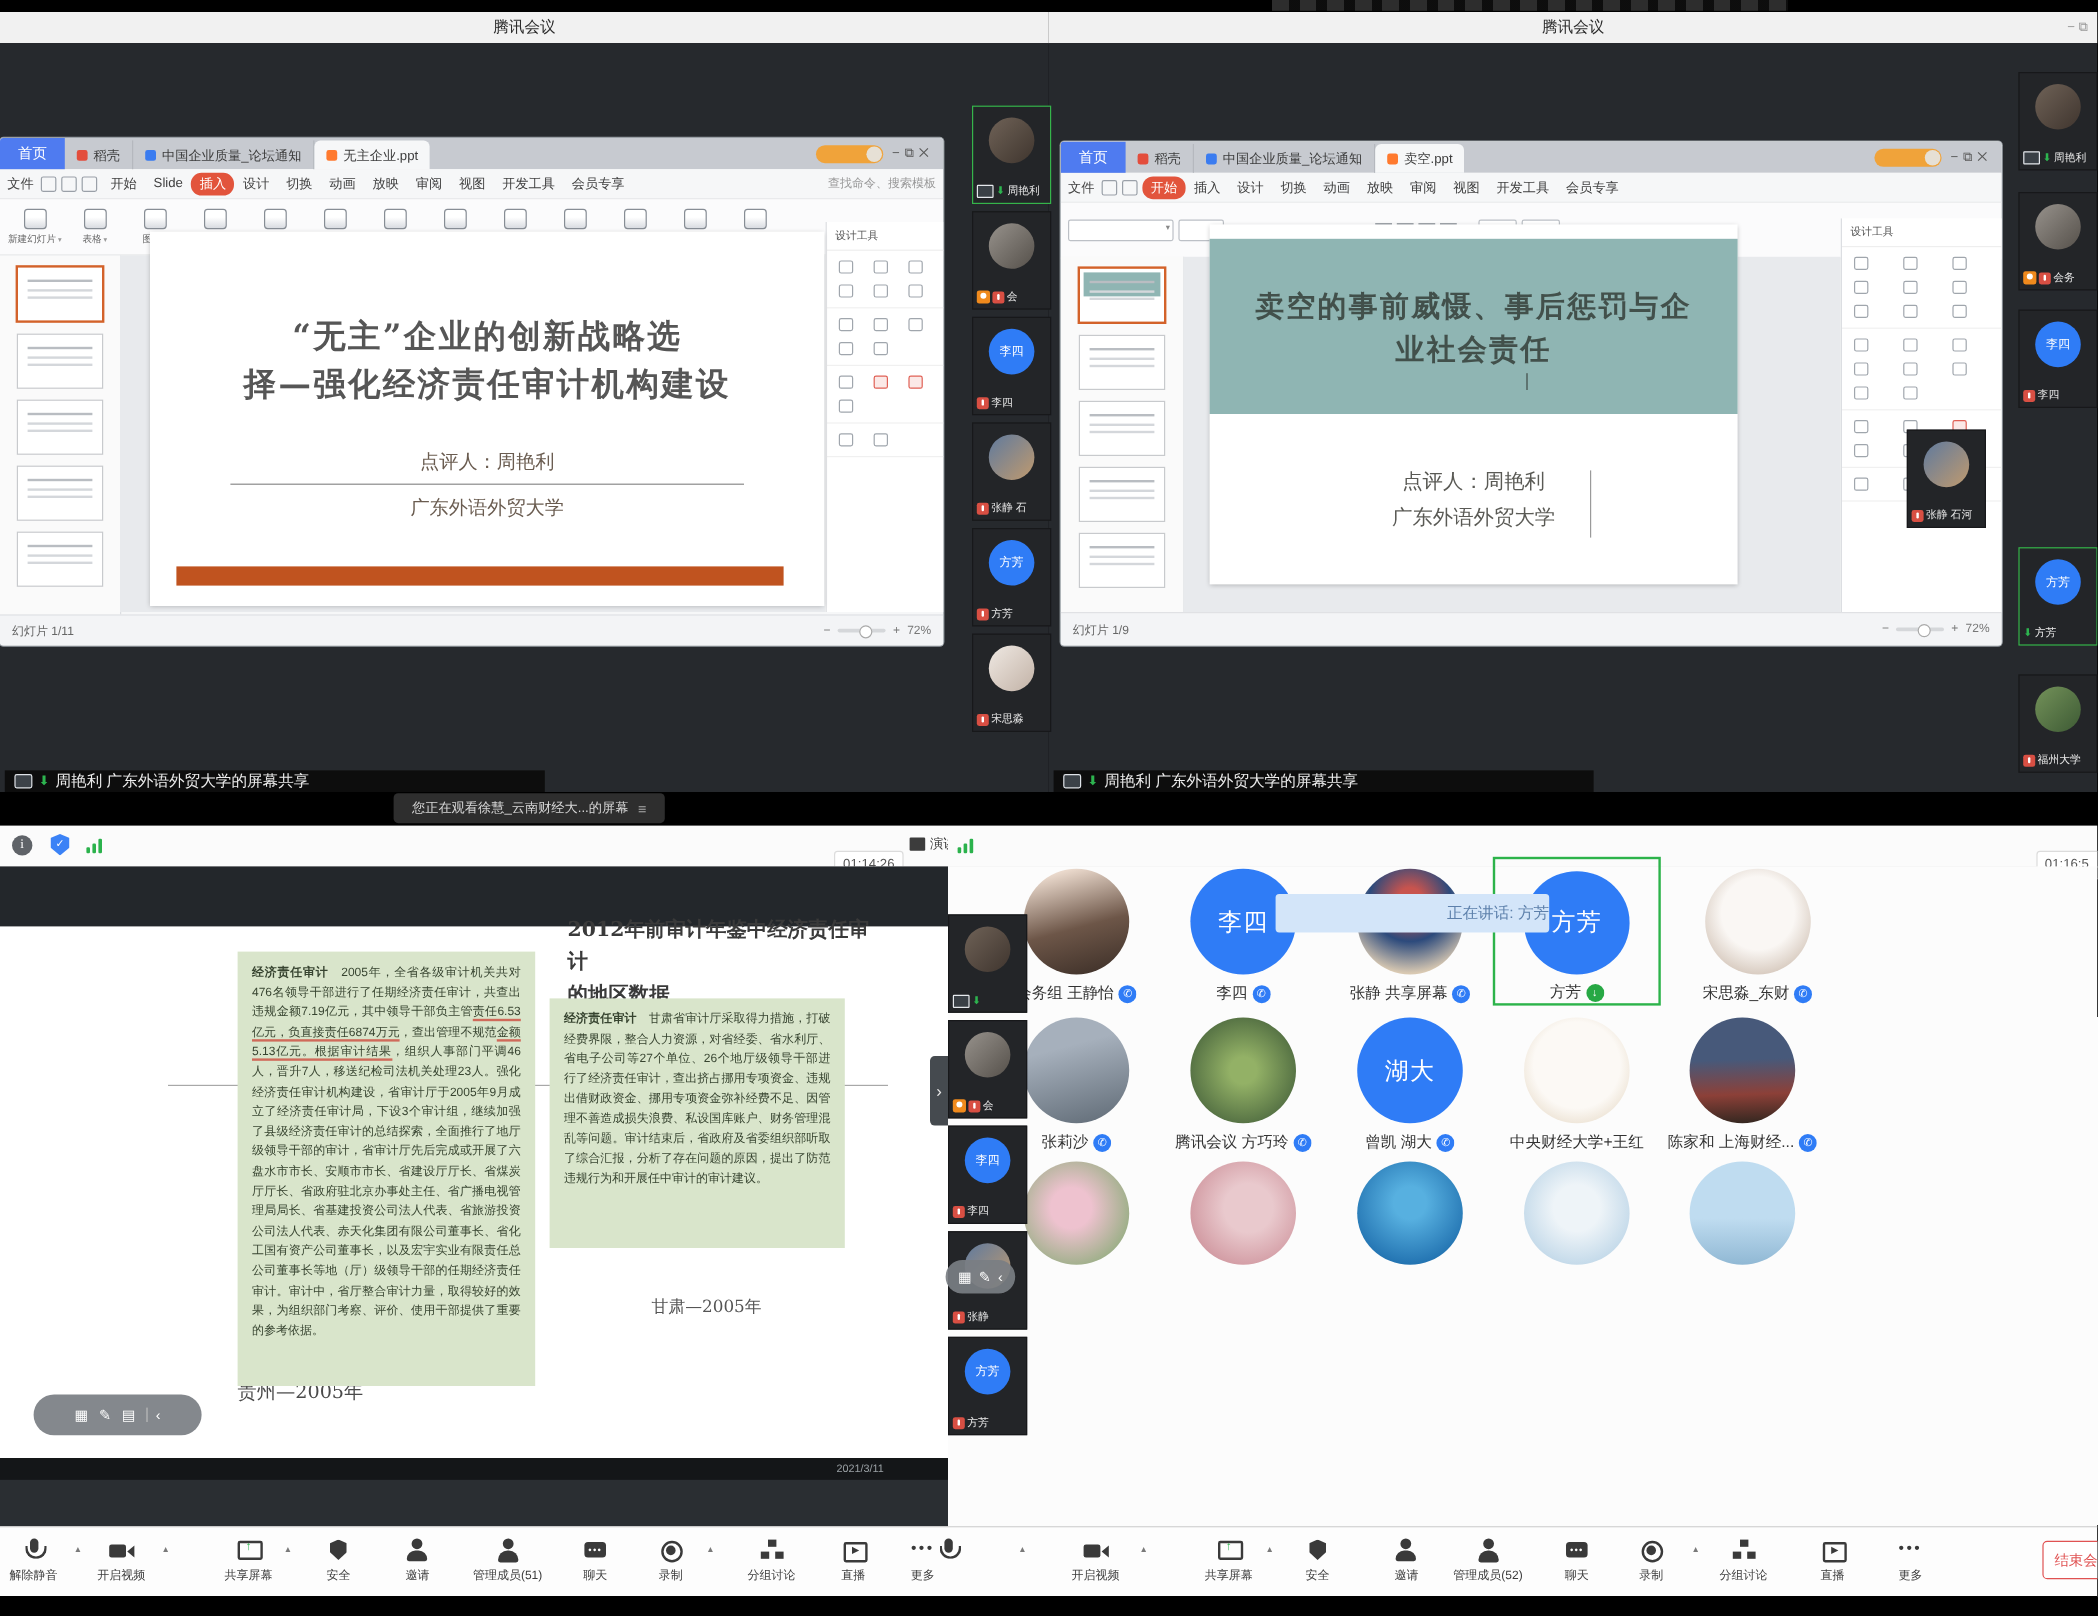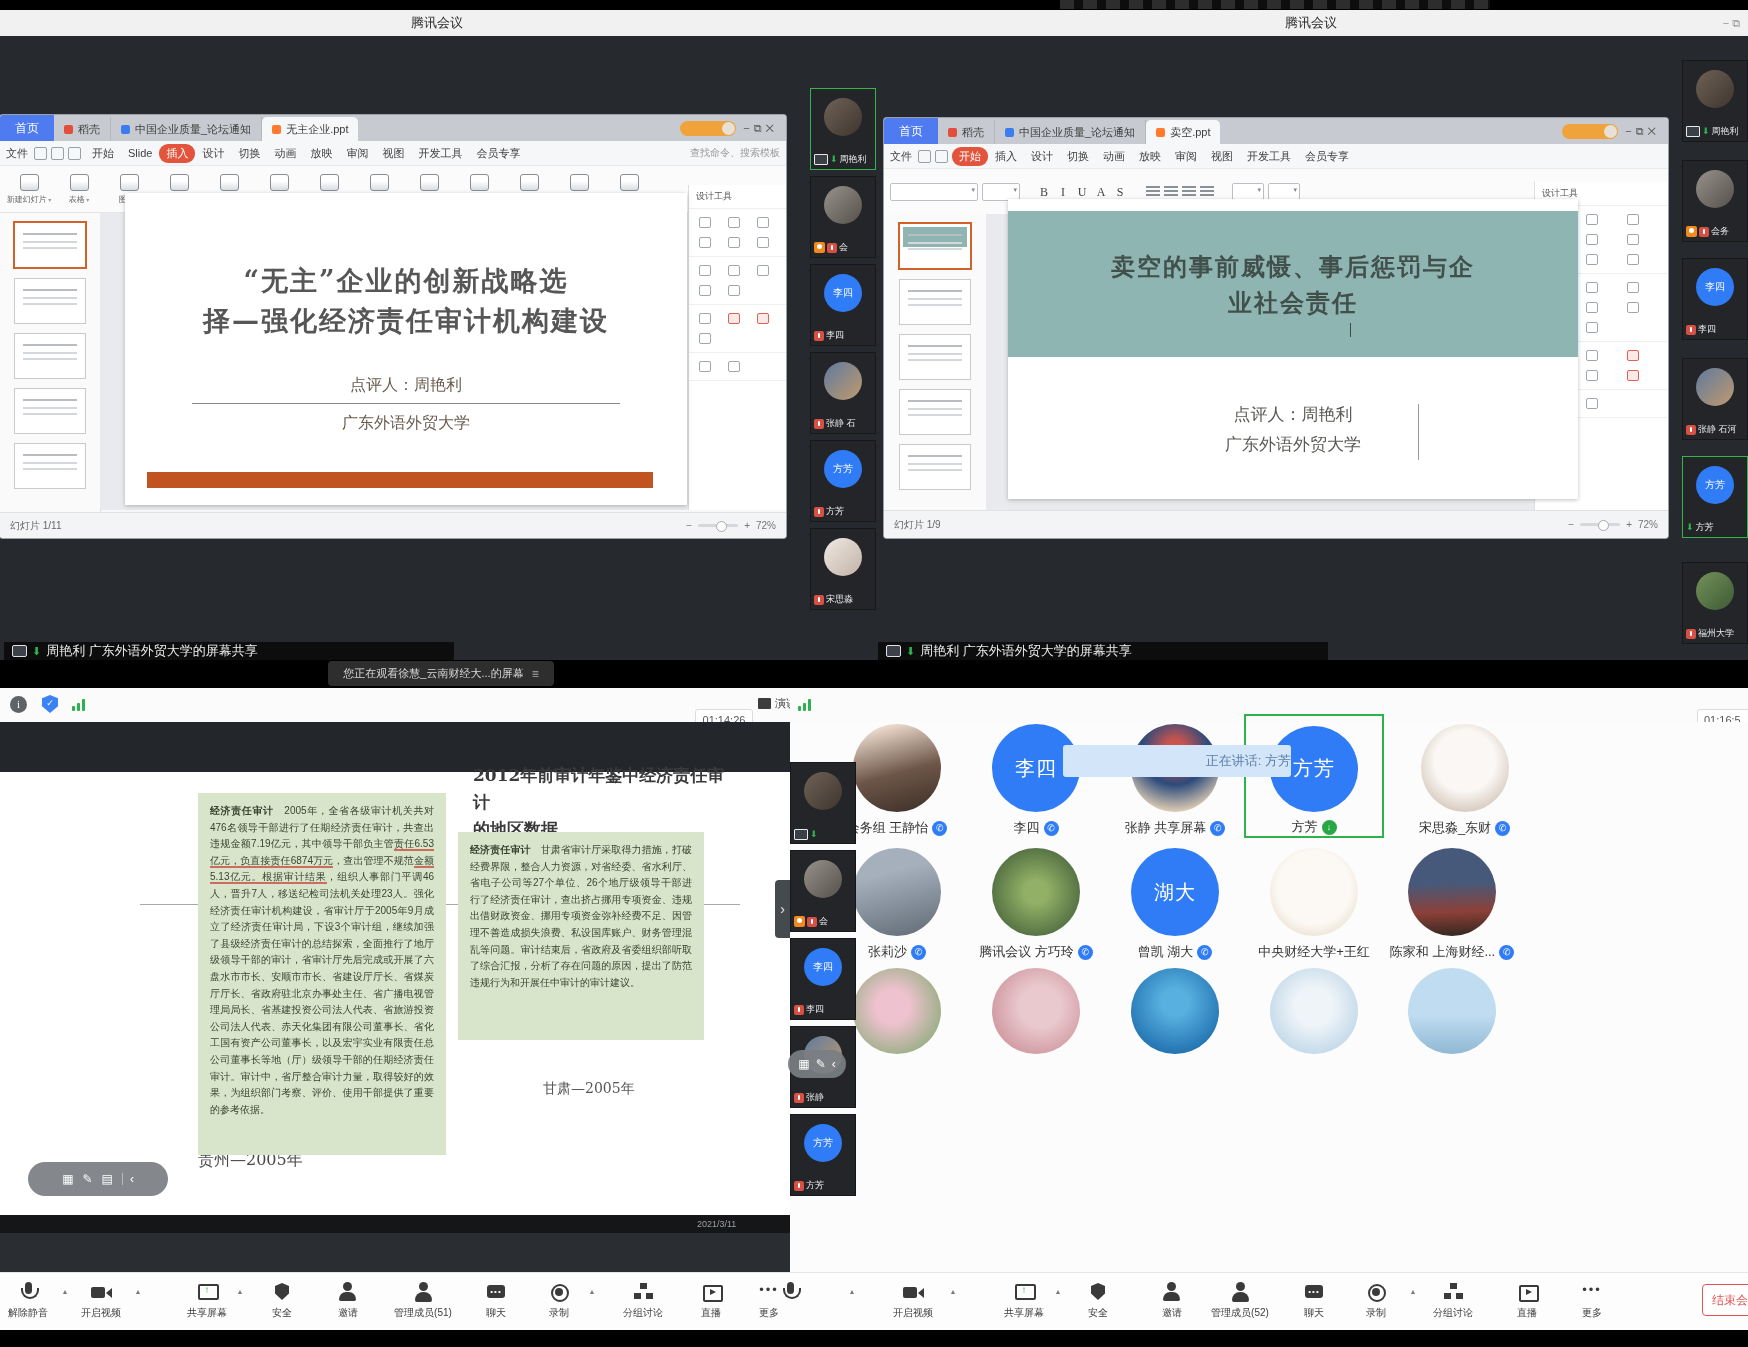--- a/index.html
+++ b/index.html
@@ -419,21 +419,21 @@
       <span>幻灯片 1/9</span>
       <div class="zoomctl">
         <span>−</span>
         <span class="tr"></span>
         <span>+</span>
         <span>72%</span>
       </div>
     </div>
   </div>
 
-  <div class="abs slidebox" style="left:1008px;top:199px;width:570px;height:300px;">
+  <div class="abs slidebox" style="left:1008px;top:187px;width:405px;height:300px;padding-left:35px;">
     <div style="position:absolute;left:0;top:12px;width:100%;height:146px;background:#8fb5b3;">
       <div class="serif" style="margin-top:38px;text-align:center;font-size:24px;font-weight:700;color:#42504b;letter-spacing:2px;line-height:36px;">
         <div>卖空的事前威慑、事后惩罚与企</div>
         <div>业社会责任</div>
       </div>
       <div class="abs" style="left:60%;top:112px;width:1px;height:14px;background:#3f4a46;"></div>
     </div>
     <div class="serif" style="position:absolute;left:0;top:200px;width:100%;text-align:center;font-size:17px;color:#5a5a55;line-height:30px;">
       <div>点评人：周艳利</div>
       <div>广东外语外贸大学</div>
@@ -799,21 +799,21 @@
         <span class="vav" style="background: rgb(47, 124, 246);">
           <span>李四</span>
         </span>
         <span class="vbar">
 
           <span class="t-redmic"></span>
 
           <span class="vname">李四</span>
         </span>
       </div>
-      <div class="vtile" style="left: 1682px; top: 358px;">
+      <div class="vtile" style="left: 1589px; top: 358px;">
         <span class="vav" style="background: linear-gradient(135deg, rgb(95, 122, 158), rgb(192, 154, 110));">
           <span></span>
         </span>
         <span class="vbar">
 
           <span class="t-redmic"></span>
 
           <span class="vname">张静 石河</span>
         </span>
       </div>

